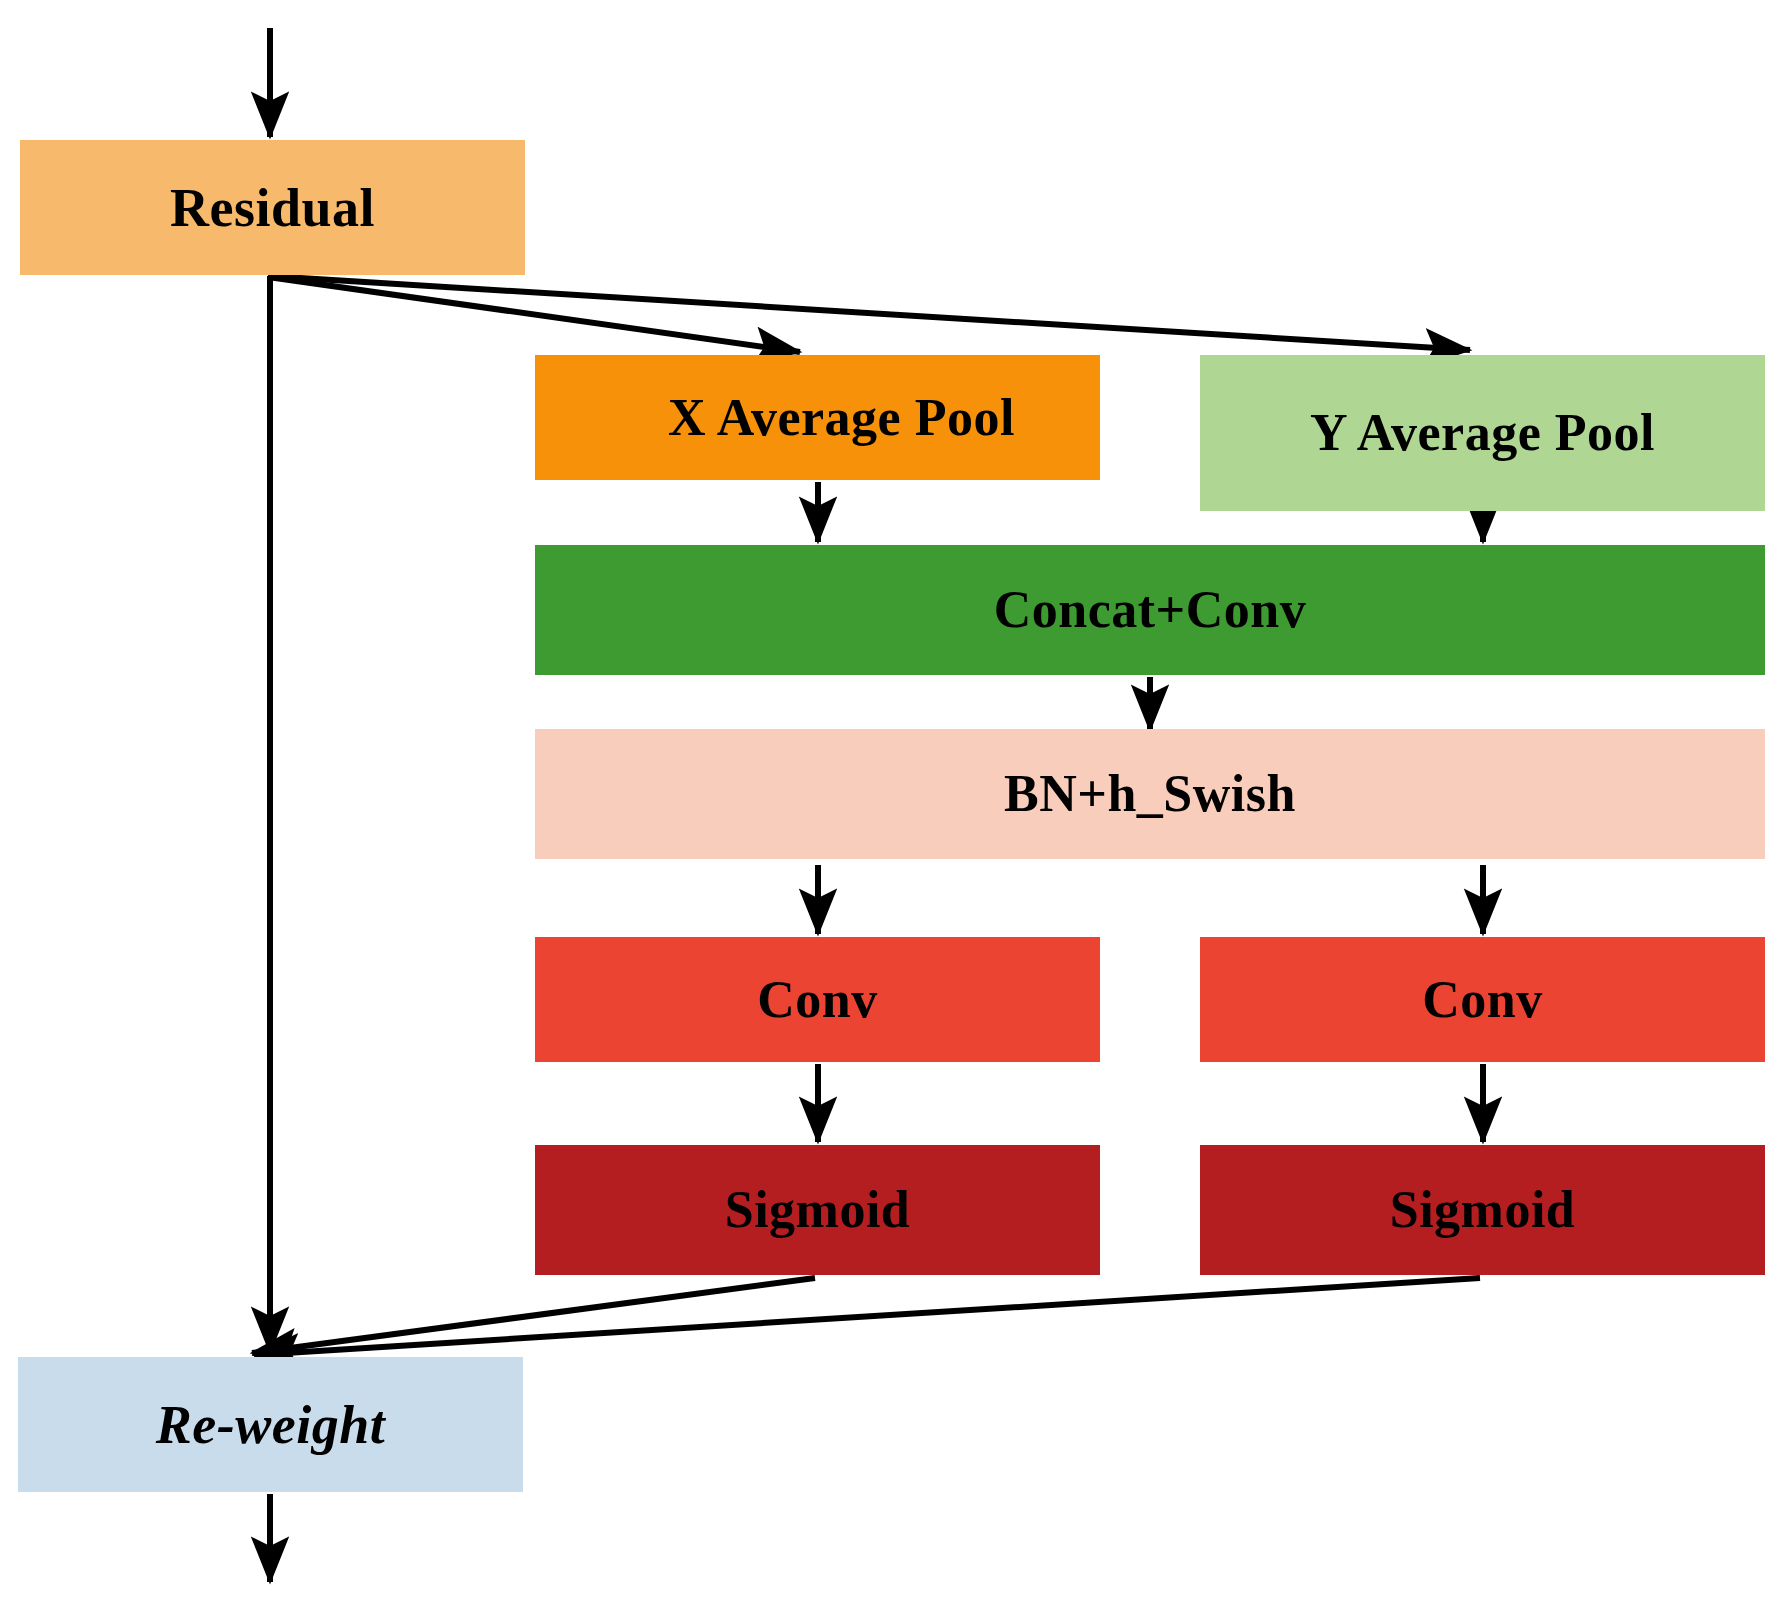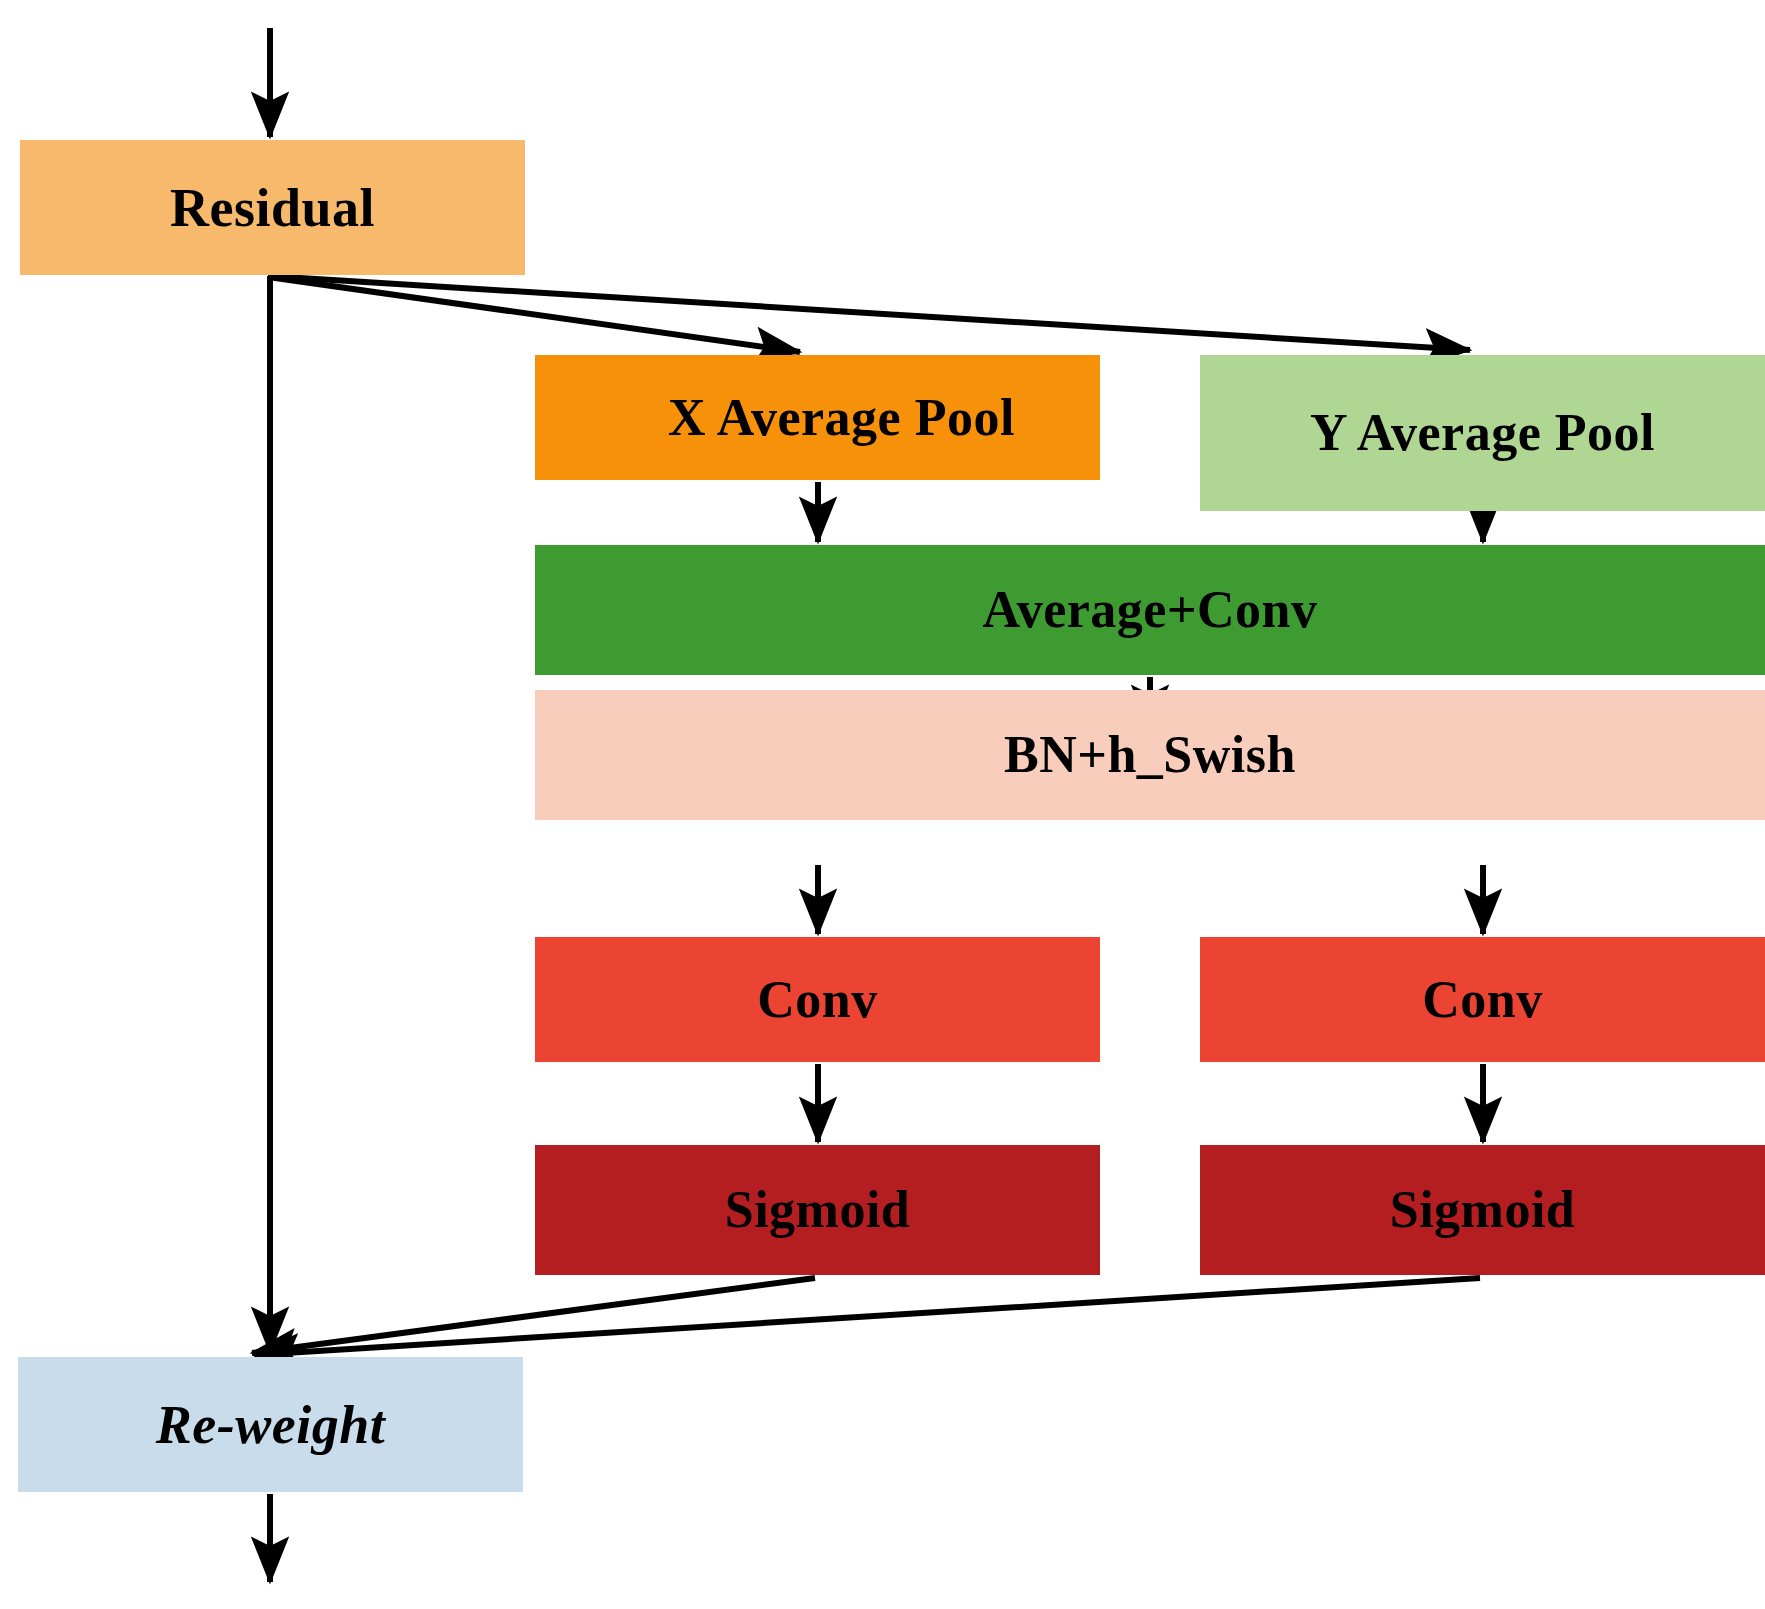--- a/index.html
+++ b/index.html
@@ -92,24 +92,24 @@
 
   <div class="node" id="node-x-average-pool" style="left: 535px; top: 355px; width: 565px; height: 125px; background: rgb(247, 145, 10); font-size: 52px; padding-left: 48px;">
     <span class="node-label">X Average Pool</span>
   </div>
 
   <div class="node" id="node-y-average-pool" style="left: 1200px; top: 355px; width: 565px; height: 156px; background: rgb(175, 214, 147); font-size: 52px;">
     <span class="node-label">Y Average Pool</span>
   </div>
 
   <div class="node" id="node-concat-conv" style="left: 535px; top: 545px; width: 1230px; height: 130px; background: rgb(62, 155, 49); font-size: 52px;">
-    <span class="node-label">Average+Conv</span>
+    <span class="node-label">Concat+Conv</span>
   </div>
 
-  <div class="node" id="node-bn-h-swish" style="left: 535px; top: 690px; width: 1230px; height: 130px; background: rgb(248, 205, 187); font-size: 52px;">
+  <div class="node" id="node-bn-h-swish" style="left: 535px; top: 729px; width: 1230px; height: 130px; background: rgb(248, 205, 187); font-size: 52px;">
     <span class="node-label">BN+h_Swish</span>
   </div>
 
   <div class="node" id="node-conv-left" style="left: 535px; top: 937px; width: 565px; height: 125px; background: rgb(235, 68, 51); font-size: 52px;">
     <span class="node-label">Conv</span>
   </div>
 
   <div class="node" id="node-conv-right" style="left: 1200px; top: 937px; width: 565px; height: 125px; background: rgb(235, 68, 51); font-size: 52px;">
     <span class="node-label">Conv</span>
   </div>

